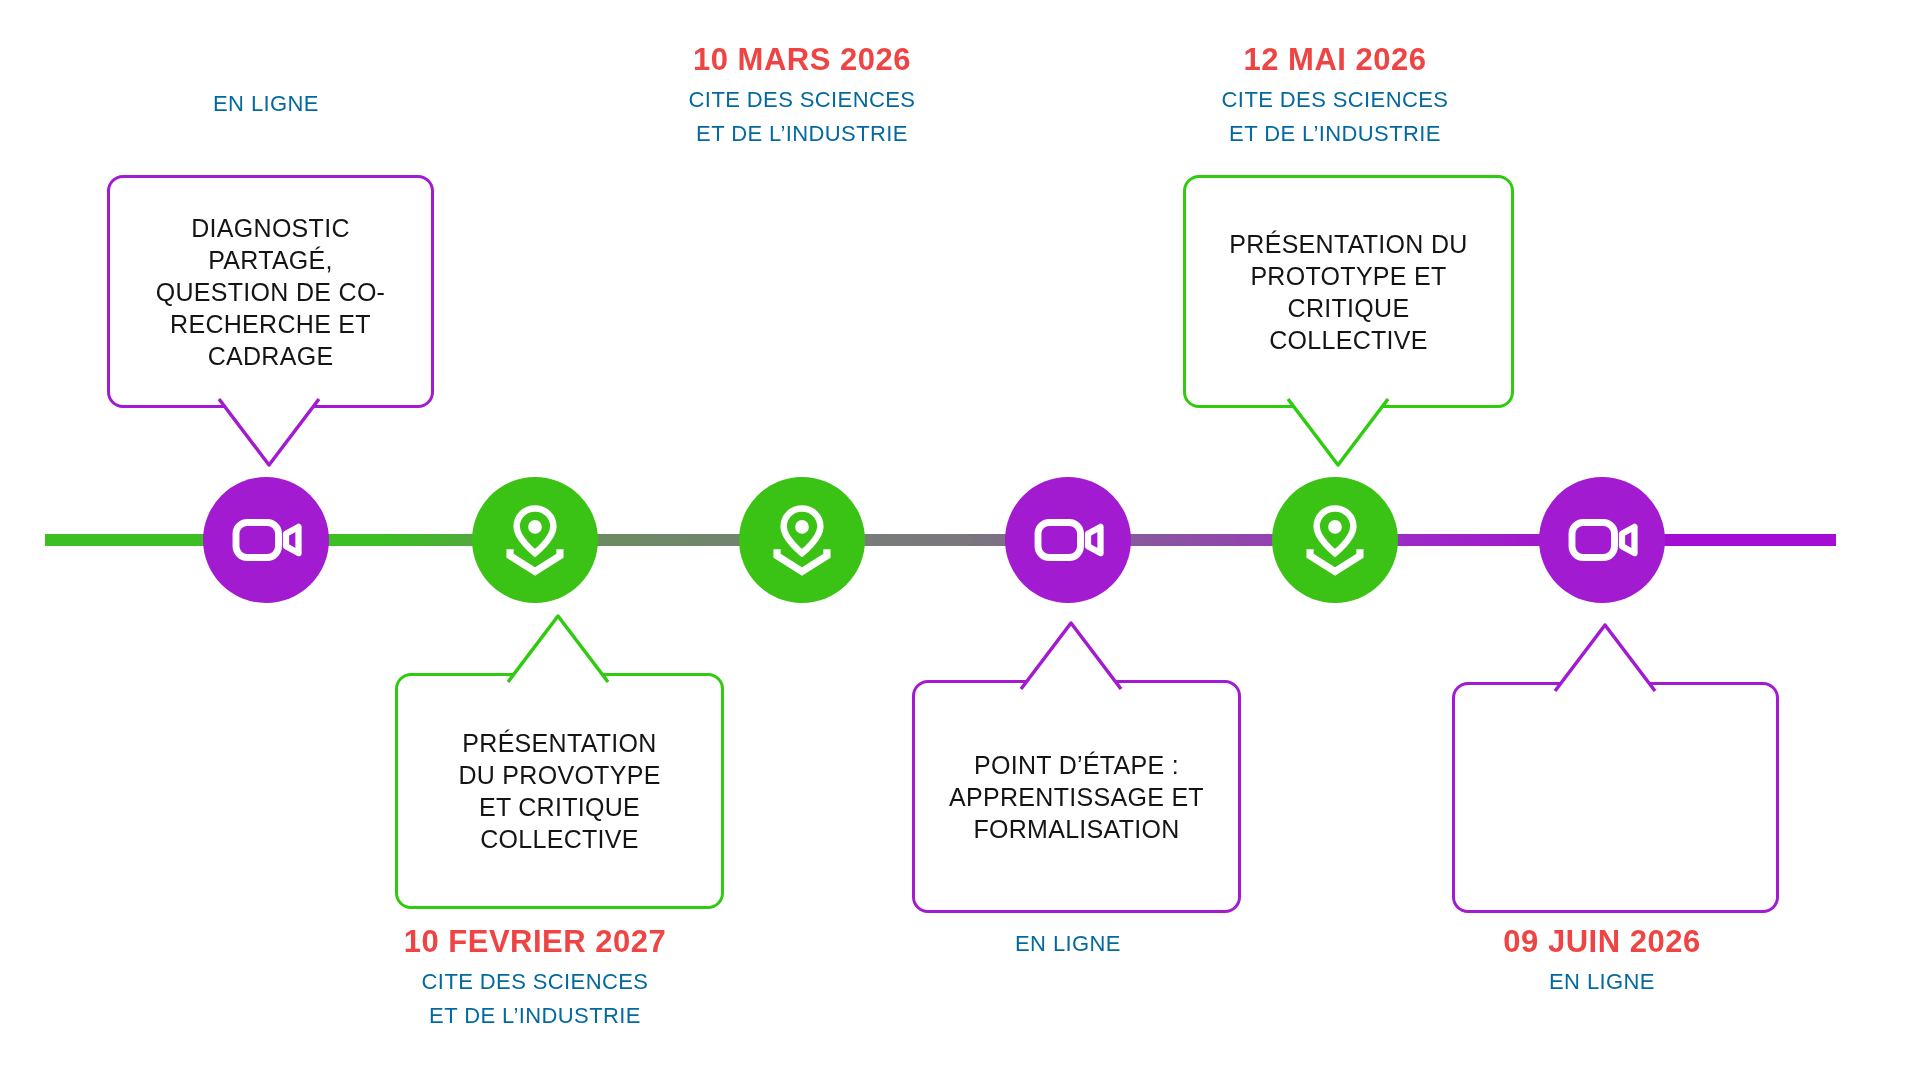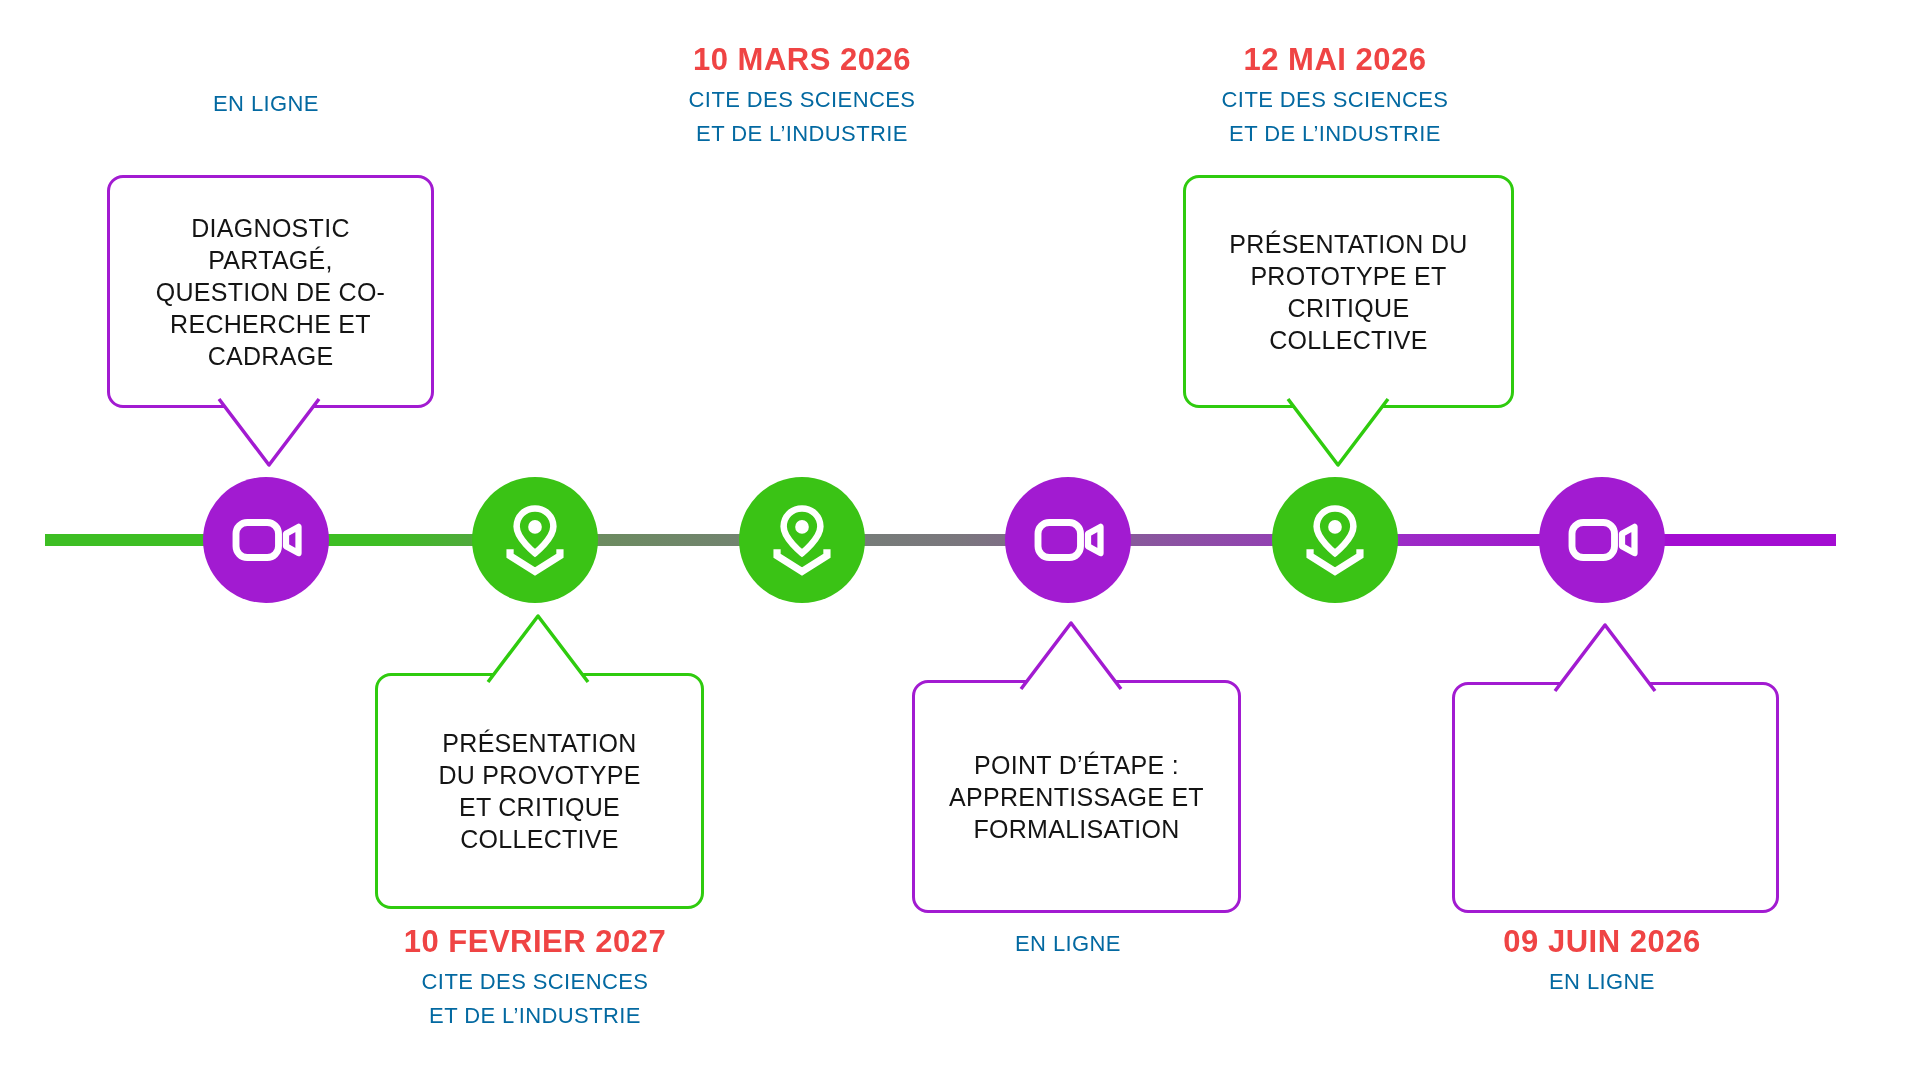--- a/index.html
+++ b/index.html
@@ -43,21 +43,21 @@
   .tail path{fill:#fff;stroke-width:3.5px;stroke-linejoin:round;}
   .bubble.purple .tail path{stroke:var(--purple,#a21bd1);}
   .bubble.green .tail path{stroke:var(--green-border,#2fcb0e);}
 
   .b1{left:107px;top:175px;width:321px;height:227px;}
   .b1 .tail{left:107px;}
   .b3{left:645px;top:173px;width:322px;height:227px;}
   .b3 .tail{left:105px;}
   .b5{left:1183px;top:175px;width:325px;height:227px;}
   .b5 .tail{left:100px;}
-  .b2{left:375px;top:673px;width:323px;height:230px;justify-content:flex-end;}
+  .b2{left:395px;top:673px;width:323px;height:230px;justify-content:flex-end;}
   .b2 .tail{left:108px;}
   .b4{left:912px;top:680px;width:323px;height:227px;}
   .b4 .tail{left:104px;}
   .b6{left:1452px;top:682px;width:321px;height:225px;}
   .b6 .tail{left:98px;}
 
   
   .label{
     position:absolute;width:420px;text-align:center;z-index:2;
     transform:translateX(-50%);

